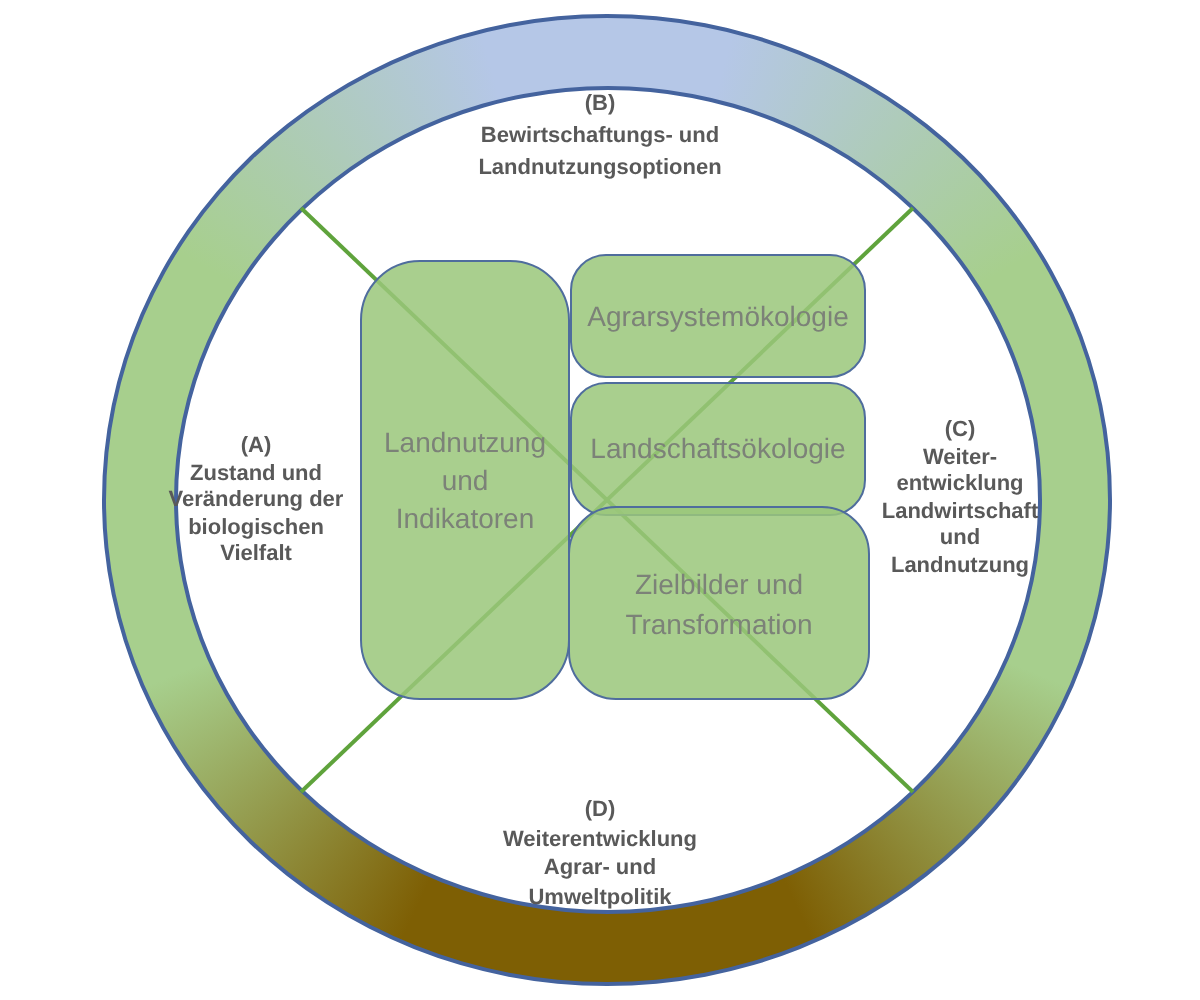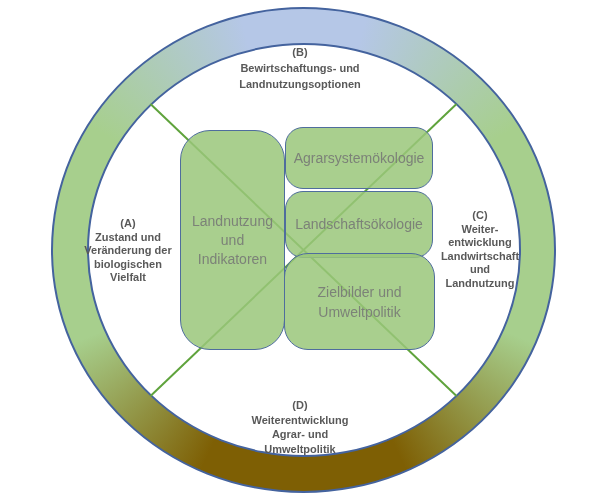--- a/index.html
+++ b/index.html
@@ -89,21 +89,21 @@
 Indikatoren</span>
   </div>
   <div class="cbox box-agrar">
     <span>Agrarsystemökologie</span>
   </div>
   <div class="cbox box-landschaft">
     <span>Landschaftsökologie</span>
   </div>
   <div class="cbox box-zielbilder">
     <span>Zielbilder und
-Umweltpolitik</span>
+Transformation</span>
   </div>
 
   <div class="qlabel qlabel-a">(A)
 Zustand und
 Veränderung der
 biologischen
 Vielfalt</div>
   <div class="qlabel qlabel-b">(B)
 Bewirtschaftungs- und
 Landnutzungsoptionen</div>

